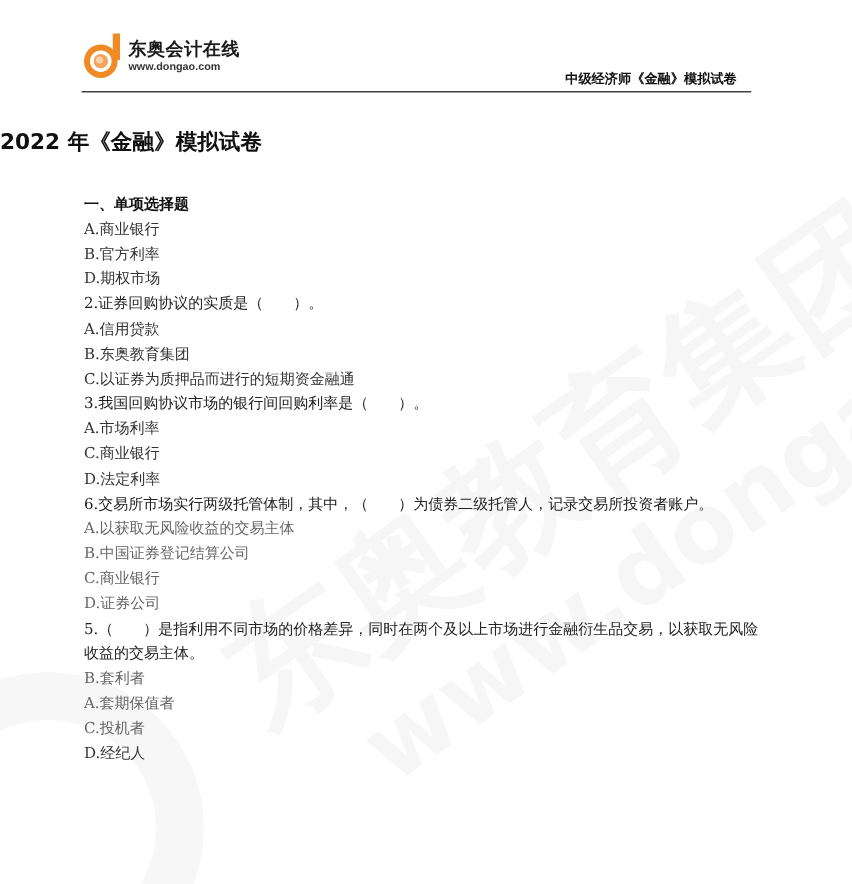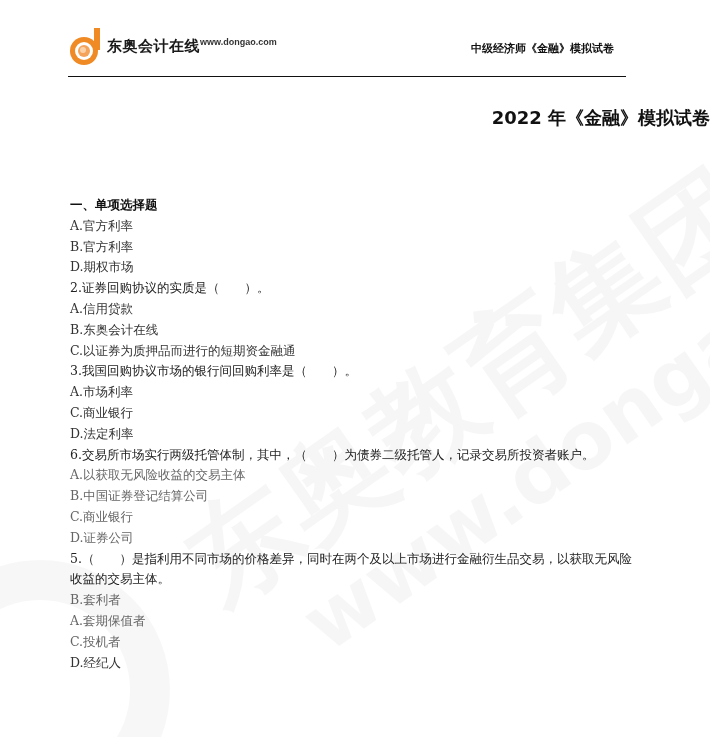--- a/index.html
+++ b/index.html
@@ -2,27 +2,27 @@
 <html><head>
 <meta charset="utf-8">
 <style>
   html, body { margin: 0; padding: 0; background: #ffffff; }
   body { width: 710px; height: 737px; position: relative; overflow: hidden;
          font-family: "DejaVu Serif", "Liberation Serif", serif; color: #222; }
   .watermark { position: absolute; left: 0; top: 0; width: 710px; height: 737px; pointer-events: none; }
   .header { position: absolute; left: 68px; top: 26px; width: 558px; height: 50px; border-bottom: 1.5px solid #111; }
   .logo { position: absolute; left: 0; top: 0; display: flex; align-items: center; }
   .logo-mark { width: 34px; height: 40px; }
-  .logo-text { margin-left: 5px; display: flex; flex-direction: row; }
+  .logo-text { margin-left: 5px; display: flex; flex-direction: column; }
   .logo-cn { font-family: "DejaVu Sans", sans-serif; font-weight: bold; font-size: 15px; color: #1a1a1a; letter-spacing: 0.5px; line-height: 18px; }
   .logo-url { font-family: "Liberation Sans", sans-serif; font-size: 9px; color: #333; line-height: 11px; font-weight: bold; }
-  .header-right { position: absolute; right: 12px; bottom: 20px; font-family: "DejaVu Sans", sans-serif; font-weight: bold; font-size: 11px; color: #111; }
-  .title { position: absolute; left: 0; width: 710px; top: 106px; text-align: right; font-family: "DejaVu Sans", sans-serif; font-weight: bold; font-size: 18px; color: #111; }
+  .header-right { position: absolute; right: 12px; bottom: 3px; font-family: "DejaVu Sans", sans-serif; font-weight: bold; font-size: 11px; color: #111; }
+  .title { position: absolute; left: 0; width: 710px; top: 106px; text-align: left; font-family: "DejaVu Sans", sans-serif; font-weight: bold; font-size: 18px; color: #111; }
   .content { position: absolute; left: 70px; top: 160px; width: 570px; font-size: 12.5px; line-height: 20.8px; }
-  .section-title { font-family: "DejaVu Sans", sans-serif; font-weight: bold; font-size: 12.5px; color: #111; margin-top: 35px; }
+  .section-title { font-family: "DejaVu Sans", sans-serif; font-weight: bold; font-size: 12.5px; color: #111; }
   .line { white-space: pre-wrap; }
   .opt { color: #333; }
   .opt.light { color: #666; }
 </style>
 </head>
 <body>
 
 <svg class="watermark" viewBox="0 0 710 737">
   <g transform="rotate(-35 380 520)" fill="#000" fill-opacity="0.035" font-family="DejaVu Sans, sans-serif" font-weight="bold">
     <text x="200" y="500" font-size="110">东奥教育集团</text>
@@ -46,27 +46,27 @@
     </div>
   </div>
   <div class="header-right">中级经济师《金融》模拟试卷</div>
 </div>
 
 <div class="title">2022 年《金融》模拟试卷</div>
 
 <div class="content">
   <div class="section-title">一、单项选择题</div>
 
-  <div class="line opt">A.官方利率</div>
+  <div class="line opt">A.商业银行</div>
   <div class="line opt">B.官方利率</div>
   <div class="line opt">D.期权市场</div>
 
   <div class="line">2.证券回购协议的实质是（　　）。</div>
   <div class="line opt">A.信用贷款</div>
-  <div class="line opt">B.东奥会计在线</div>
+  <div class="line opt">B.东奥教育集团</div>
   <div class="line opt">C.以证券为质押品而进行的短期资金融通</div>
 
   <div class="line">3.我国回购协议市场的银行间回购利率是（　　）。</div>
   <div class="line opt">A.市场利率</div>
   <div class="line opt">C.商业银行</div>
   <div class="line opt">D.法定利率</div>
 
   <div class="line">6.交易所市场实行两级托管体制，其中，（　　）为债券二级托管人，记录交易所投资者账户。</div>
   <div class="line opt light">A.以获取无风险收益的交易主体</div>
   <div class="line opt light">B.中国证券登记结算公司</div>

